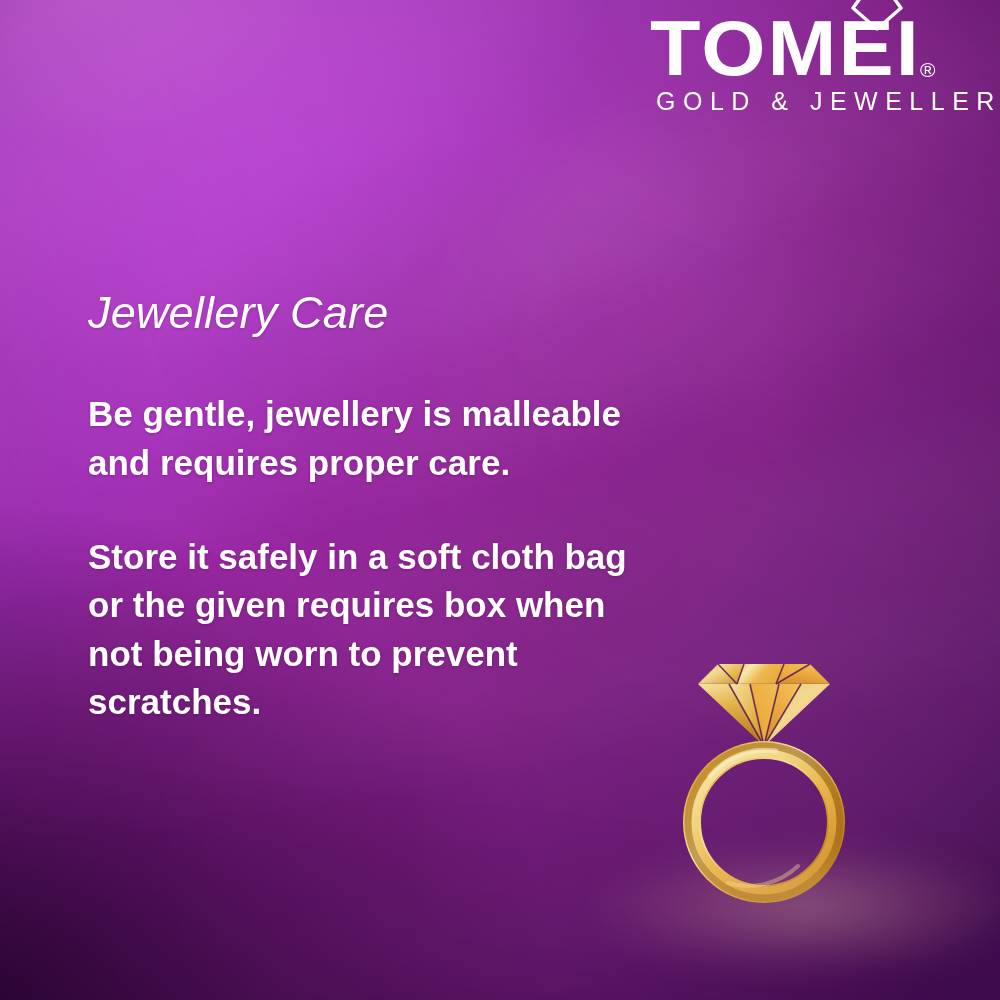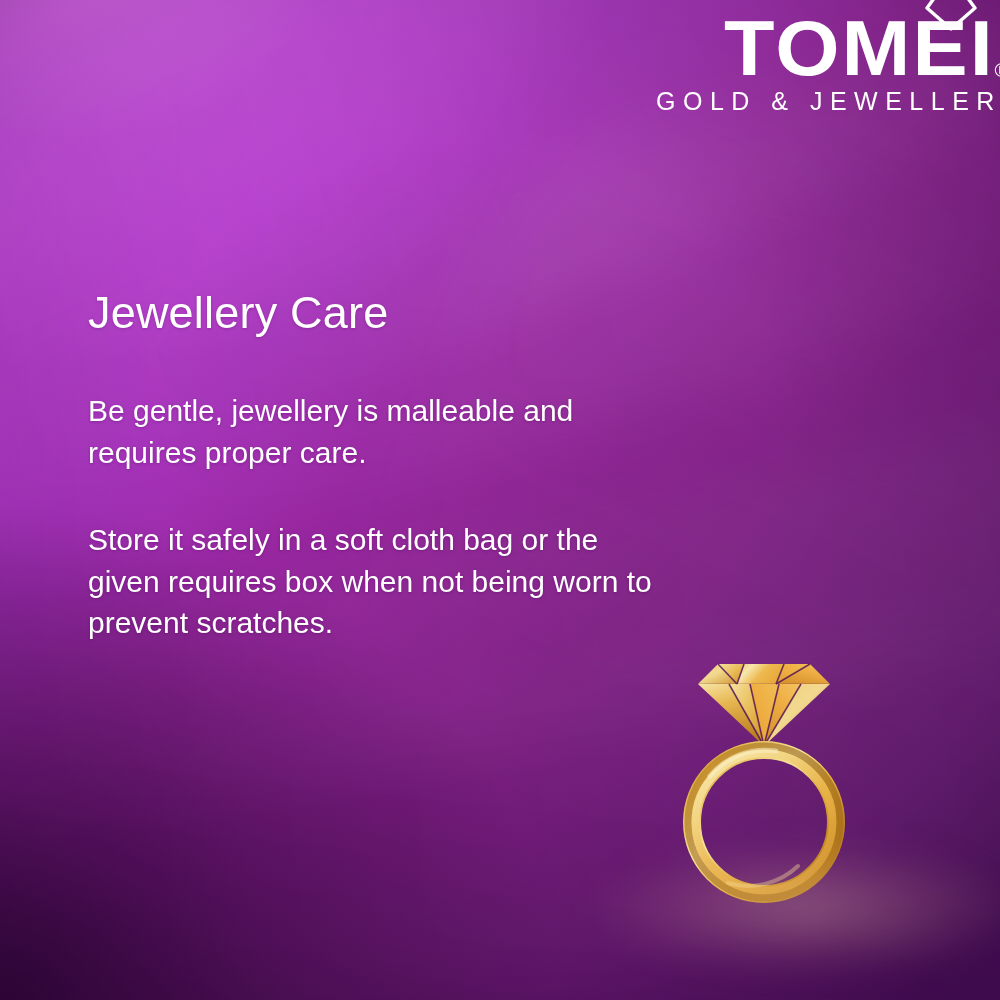--- a/index.html
+++ b/index.html
@@ -108,21 +108,21 @@
       rgba(30,0,38,0.18) 78%,
       rgba(24,0,32,0.38) 100%);
   }
 
   
   .logo {
     position: absolute;
     top: 10px;
     right: 20px;
     width: 330px;
-    text-align: right;
+    text-align: left;
     user-select: none;
   }
   .logo-main {
     position: relative;
     display: inline-block;
     white-space: nowrap;
   }
   .logo-word {
     display: inline-block;
     font-family: "Liberation Sans", sans-serif;
@@ -170,25 +170,26 @@
   }
   .heading {
     font-family: "Liberation Sans", sans-serif;
     font-weight: 400;
     font-size: 45px;
     line-height: 1.12;
     color: #ffffff;
     letter-spacing: 0.2px;
     margin: 0 0 52px 0;
     text-shadow: 0 1px 3px rgba(60,0,72,0.25);
+    font-style: italic;
   }
   .para {
     font-family: "Liberation Sans", sans-serif;
-    font-weight: 400;
-    font-size: 30px;
+    font-weight: 700;
+    font-size: 35px;
     line-height: 1.38;
     color: #ffffff;
     letter-spacing: 0px;
     margin: 0;
     text-shadow: 0 1px 3px rgba(60,0,72,0.3);
   }
   .para + .para {
     margin-top: 46px;
   }
 

